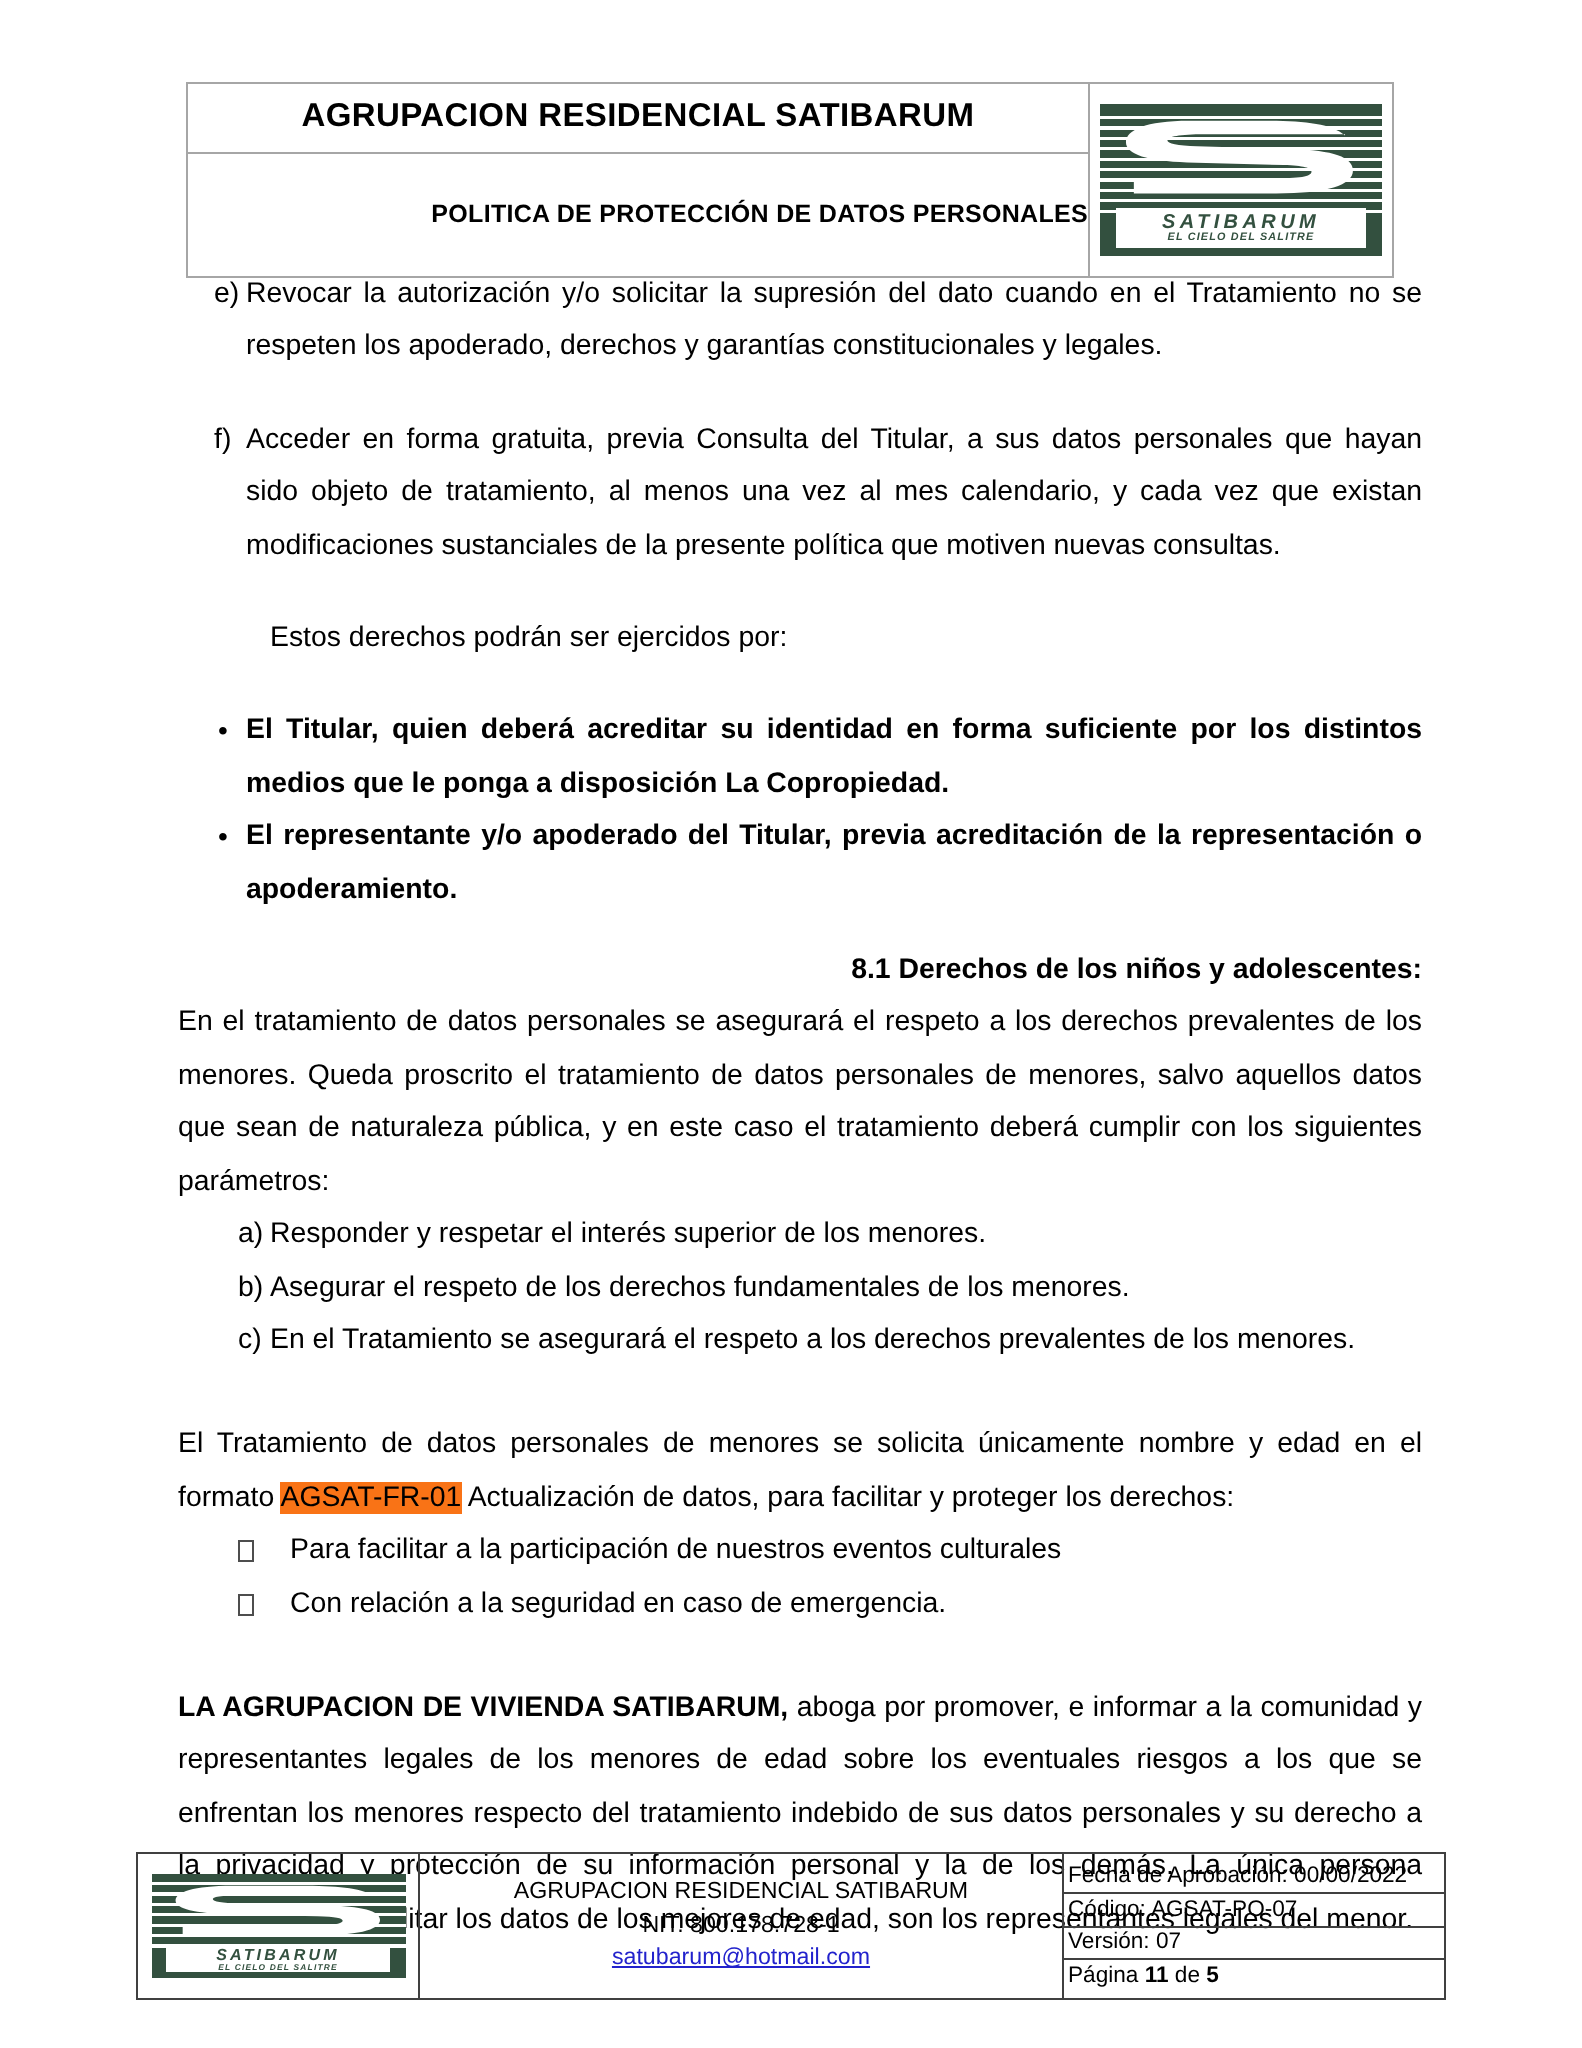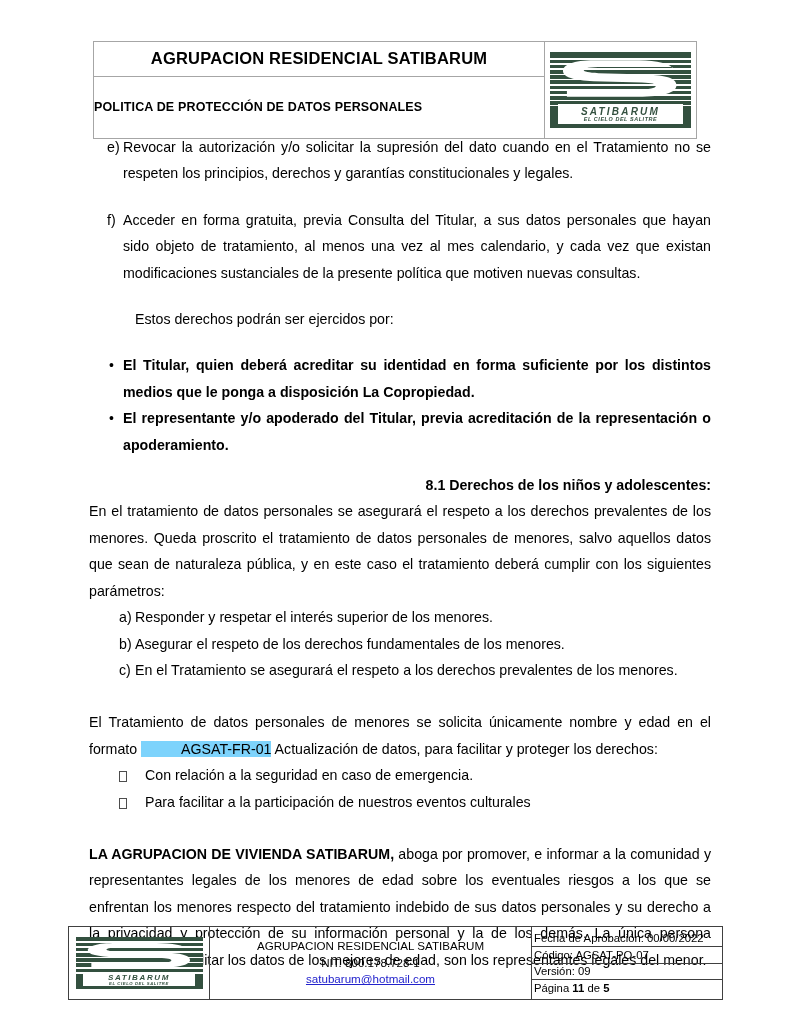--- a/index.html
+++ b/index.html
@@ -36,21 +36,21 @@
     border: 1px solid #a6a6a6;
     padding: 0;
     vertical-align: middle;
   }
   .hdr-title-cell {
     height: 29px;
     text-align: center;
   }
   .hdr-sub-cell {
     height: 53px;
-    text-align: left;
+    text-align: right;
   }
   .hdr-logo-cell {
     width: 151px;
     height: 82px;
     text-align: center;
     padding: 3px 4px;
   }
   .hdr-title {
     font-size: 16.5px;
     font-weight: bold;
@@ -220,22 +220,21 @@
 
   .indent-para { padding-left: 46px; }
 
   .section-head {
     font-weight: bold;
     font-size: 14.2px;
     text-align: right;
   }
 
   .hl {
-    background: #7dd3fc;
-    padding-left: 40px;
+    background: #f97316;
   }
   .b { font-weight: bold; }
 
   
   .footer-table {
     position: absolute;
     left: 68px;
     top: 926px;
     width: 655px;
     border-collapse: collapse;
@@ -315,21 +314,21 @@
         <div class="hdr-sub">POLITICA DE PROTECCIÓN DE DATOS PERSONALES</div>
       </td>
     </tr>
   </tbody>
     </table>
 
   <div class="content">
 
     <div class="lettered">
       <div class="marker">e)</div>
-      <div class="body">Revocar la autorización y/o solicitar la supresión del dato cuando en el Tratamiento no se respeten los principios, derechos y garantías constitucionales y legales.</div>
+      <div class="body">Revocar la autorización y/o solicitar la supresión del dato cuando en el Tratamiento no se respeten los apoderado, derechos y garantías constitucionales y legales.</div>
     </div>
 
     <div class="gap-md"></div>
 
     <div class="lettered">
       <div class="marker">f)</div>
       <div class="body">Acceder en forma gratuita, previa Consulta del Titular, a sus datos personales que hayan sido objeto de tratamiento, al menos una vez al mes calendario, y cada vez que existan modificaciones sustanciales de la presente política que motiven nuevas consultas.</div>
     </div>
 
     <div class="gap-md"></div>
@@ -370,25 +369,25 @@
 
     <div class="gap-lg"></div>
 
     <div class="para">
       <span>El Tratamiento de datos personales de menores se solicita únicamente nombre y edad en el formato </span><span class="hl">AGSAT-FR-01</span><span> Actualización de datos, para facilitar y proteger los derechos:</span>
     </div>
 
     <ul class="boxlist">
       <li>
         <span class="boxmark"><span class="tofu"></span></span>
-        <span class="btext">Con relación a la seguridad en caso de emergencia.</span>
+        <span class="btext">Para facilitar a la participación de nuestros eventos culturales</span>
       </li>
       <li>
         <span class="boxmark"><span class="tofu"></span></span>
-        <span class="btext">Para facilitar a la participación de nuestros eventos culturales</span>
+        <span class="btext">Con relación a la seguridad en caso de emergencia.</span>
       </li>
     </ul>
 
     <div class="gap-lg"></div>
 
     <div class="para">
       <span class="b">LA AGRUPACION DE VIVIENDA SATIBARUM,</span><span> aboga por promover, e informar a la comunidad y representantes legales de los menores de edad sobre los eventuales riesgos a los que se enfrentan los menores respecto del tratamiento indebido de sus datos personales y su derecho a la privacidad y protección de su información personal y la de los demás. La única persona autorizada en facilitar los datos de los mejores de edad, son los representantes legales del menor.</span>
     </div>
 
   </div>
@@ -420,21 +419,21 @@
       <td class="ft-right-col">
         <table class="ft-inner">
           <tbody>
                 <tr>
             <td>Fecha de Aprobación: 00/00/2022</td>
           </tr>
           <tr>
             <td>Código: AGSAT-PO-07</td>
           </tr>
           <tr>
-            <td>Versión: 09</td>
+            <td>Versión: 07</td>
           </tr>
           <tr>
             <td><span>Página </span><span class="b">11</span><span> de </span><span class="b">5</span></td>
           </tr>
         </tbody>
             </table>
       </td>
     </tr>
   </tbody>
     </table>

